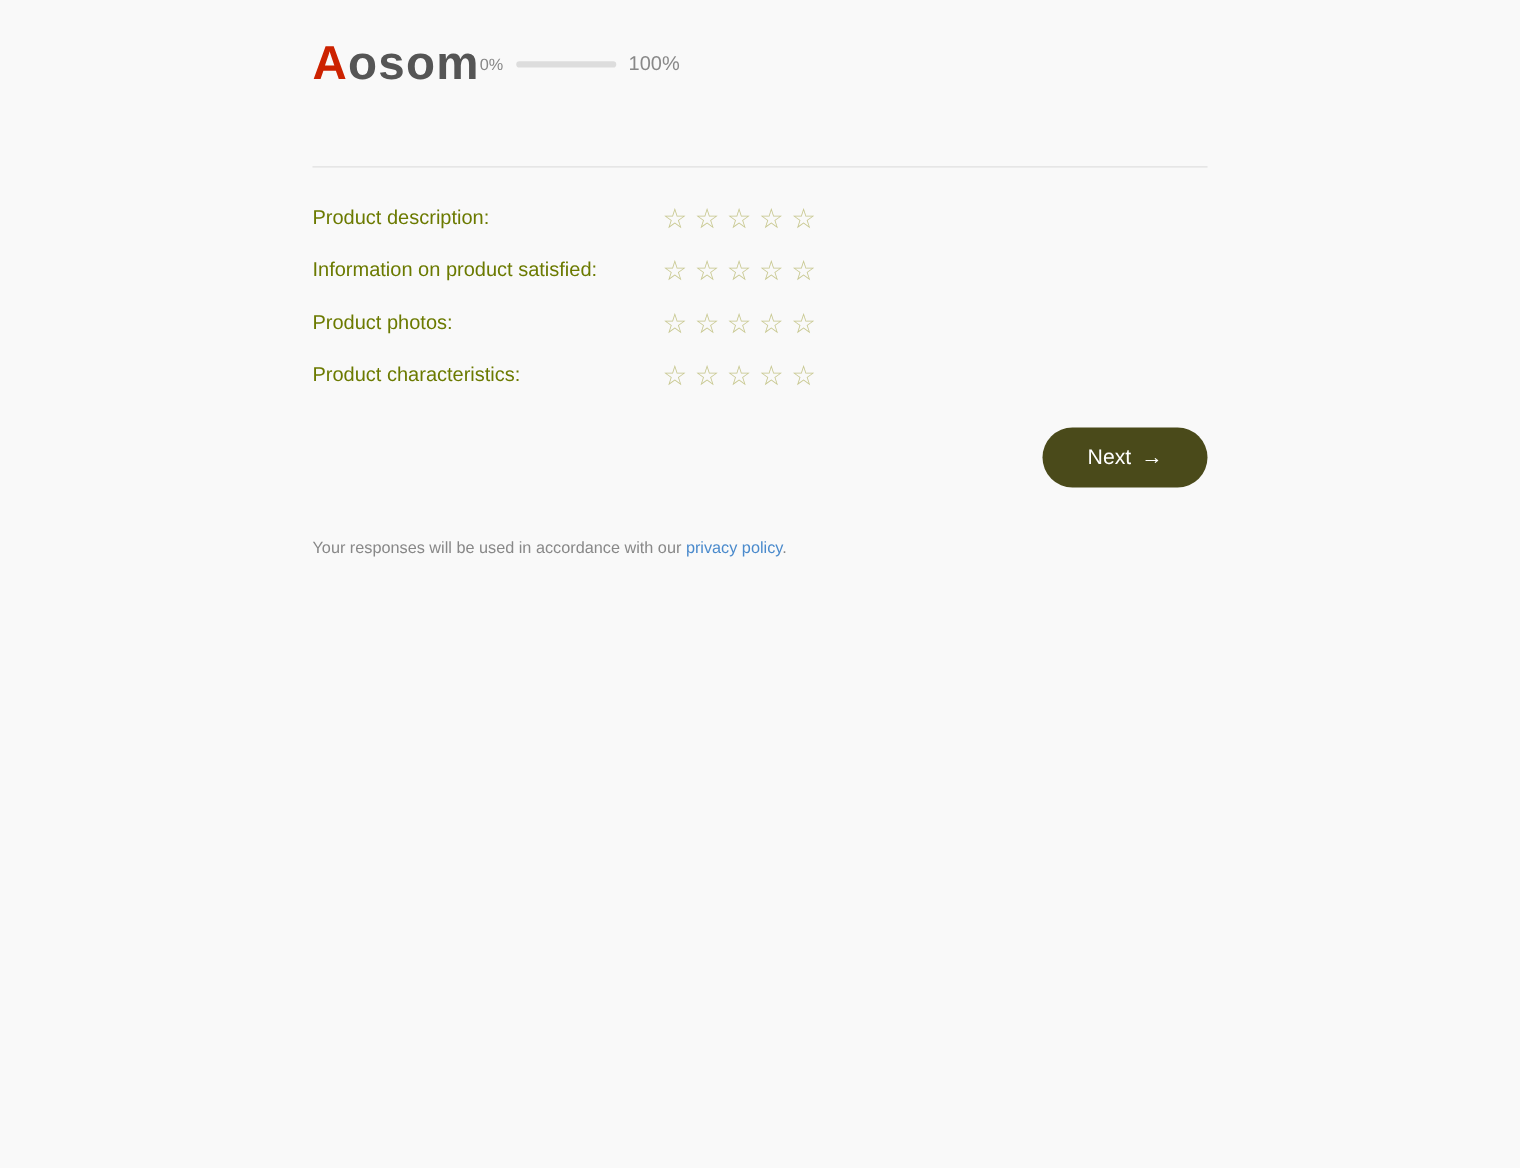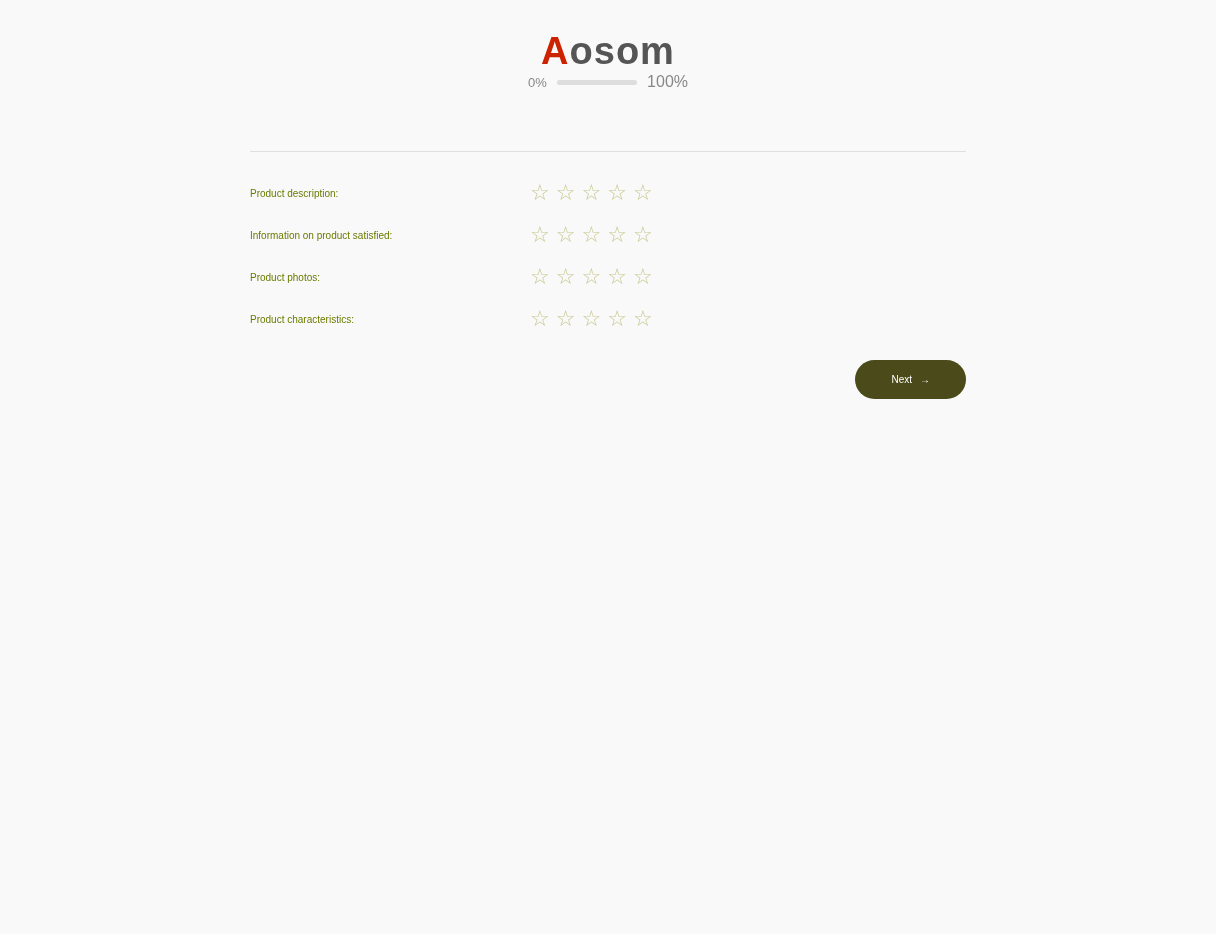--- a/index.html
+++ b/index.html
@@ -9,21 +9,20 @@
       font-family: Arial, sans-serif;
       min-height: 934px;
       width: 1216px;
     }
 
     .header {
       display: flex;
       justify-content: flex-start;
       align-items: center;
       padding: 30px 250px 30px 250px;
-      flex-direction: column;
     }
 
     .logo {
       font-size: 38px;
       font-weight: bold;
       color: #555;
       letter-spacing: 1px;
     }
 
     .logo-a {
@@ -78,21 +77,21 @@
     }
 
     .rating-row {
       display: flex;
       align-items: center;
       margin-bottom: 20px;
       gap: 20px;
     }
 
     .rating-label {
-      font-size: 10px;
+      font-size: 16px;
       color: #6b7a00;
       min-width: 260px;
     }
 
     .stars {
       display: flex;
       gap: 6px;
     }
 
     .star {
@@ -108,21 +107,21 @@
       margin-top: 30px;
       margin-bottom: 40px;
     }
 
     .next-button {
       background: #4a4a1a;
       color: #ffffff;
       border: none;
       border-radius: 30px;
       padding: 14px 36px;
-      font-size: 10px;
+      font-size: 17px;
       cursor: pointer;
       display: flex;
       align-items: center;
       gap: 8px;
       font-weight: 500;
     }
 
     .footer-text {
       font-size: 13px;
       color: #888;
@@ -208,14 +207,17 @@
 
   </div>
 
   <div class="next-row">
     <button class="next-button">
       <span>Next</span>
       <span>→</span>
     </button>
   </div>
 
+  <div class="footer-text">
+    <span>Your responses will be used in accordance with our </span><a class="footer-link" href="#">privacy policy</a><span>.</span>
+  </div>
 
 </div>
 
 </body></html>

